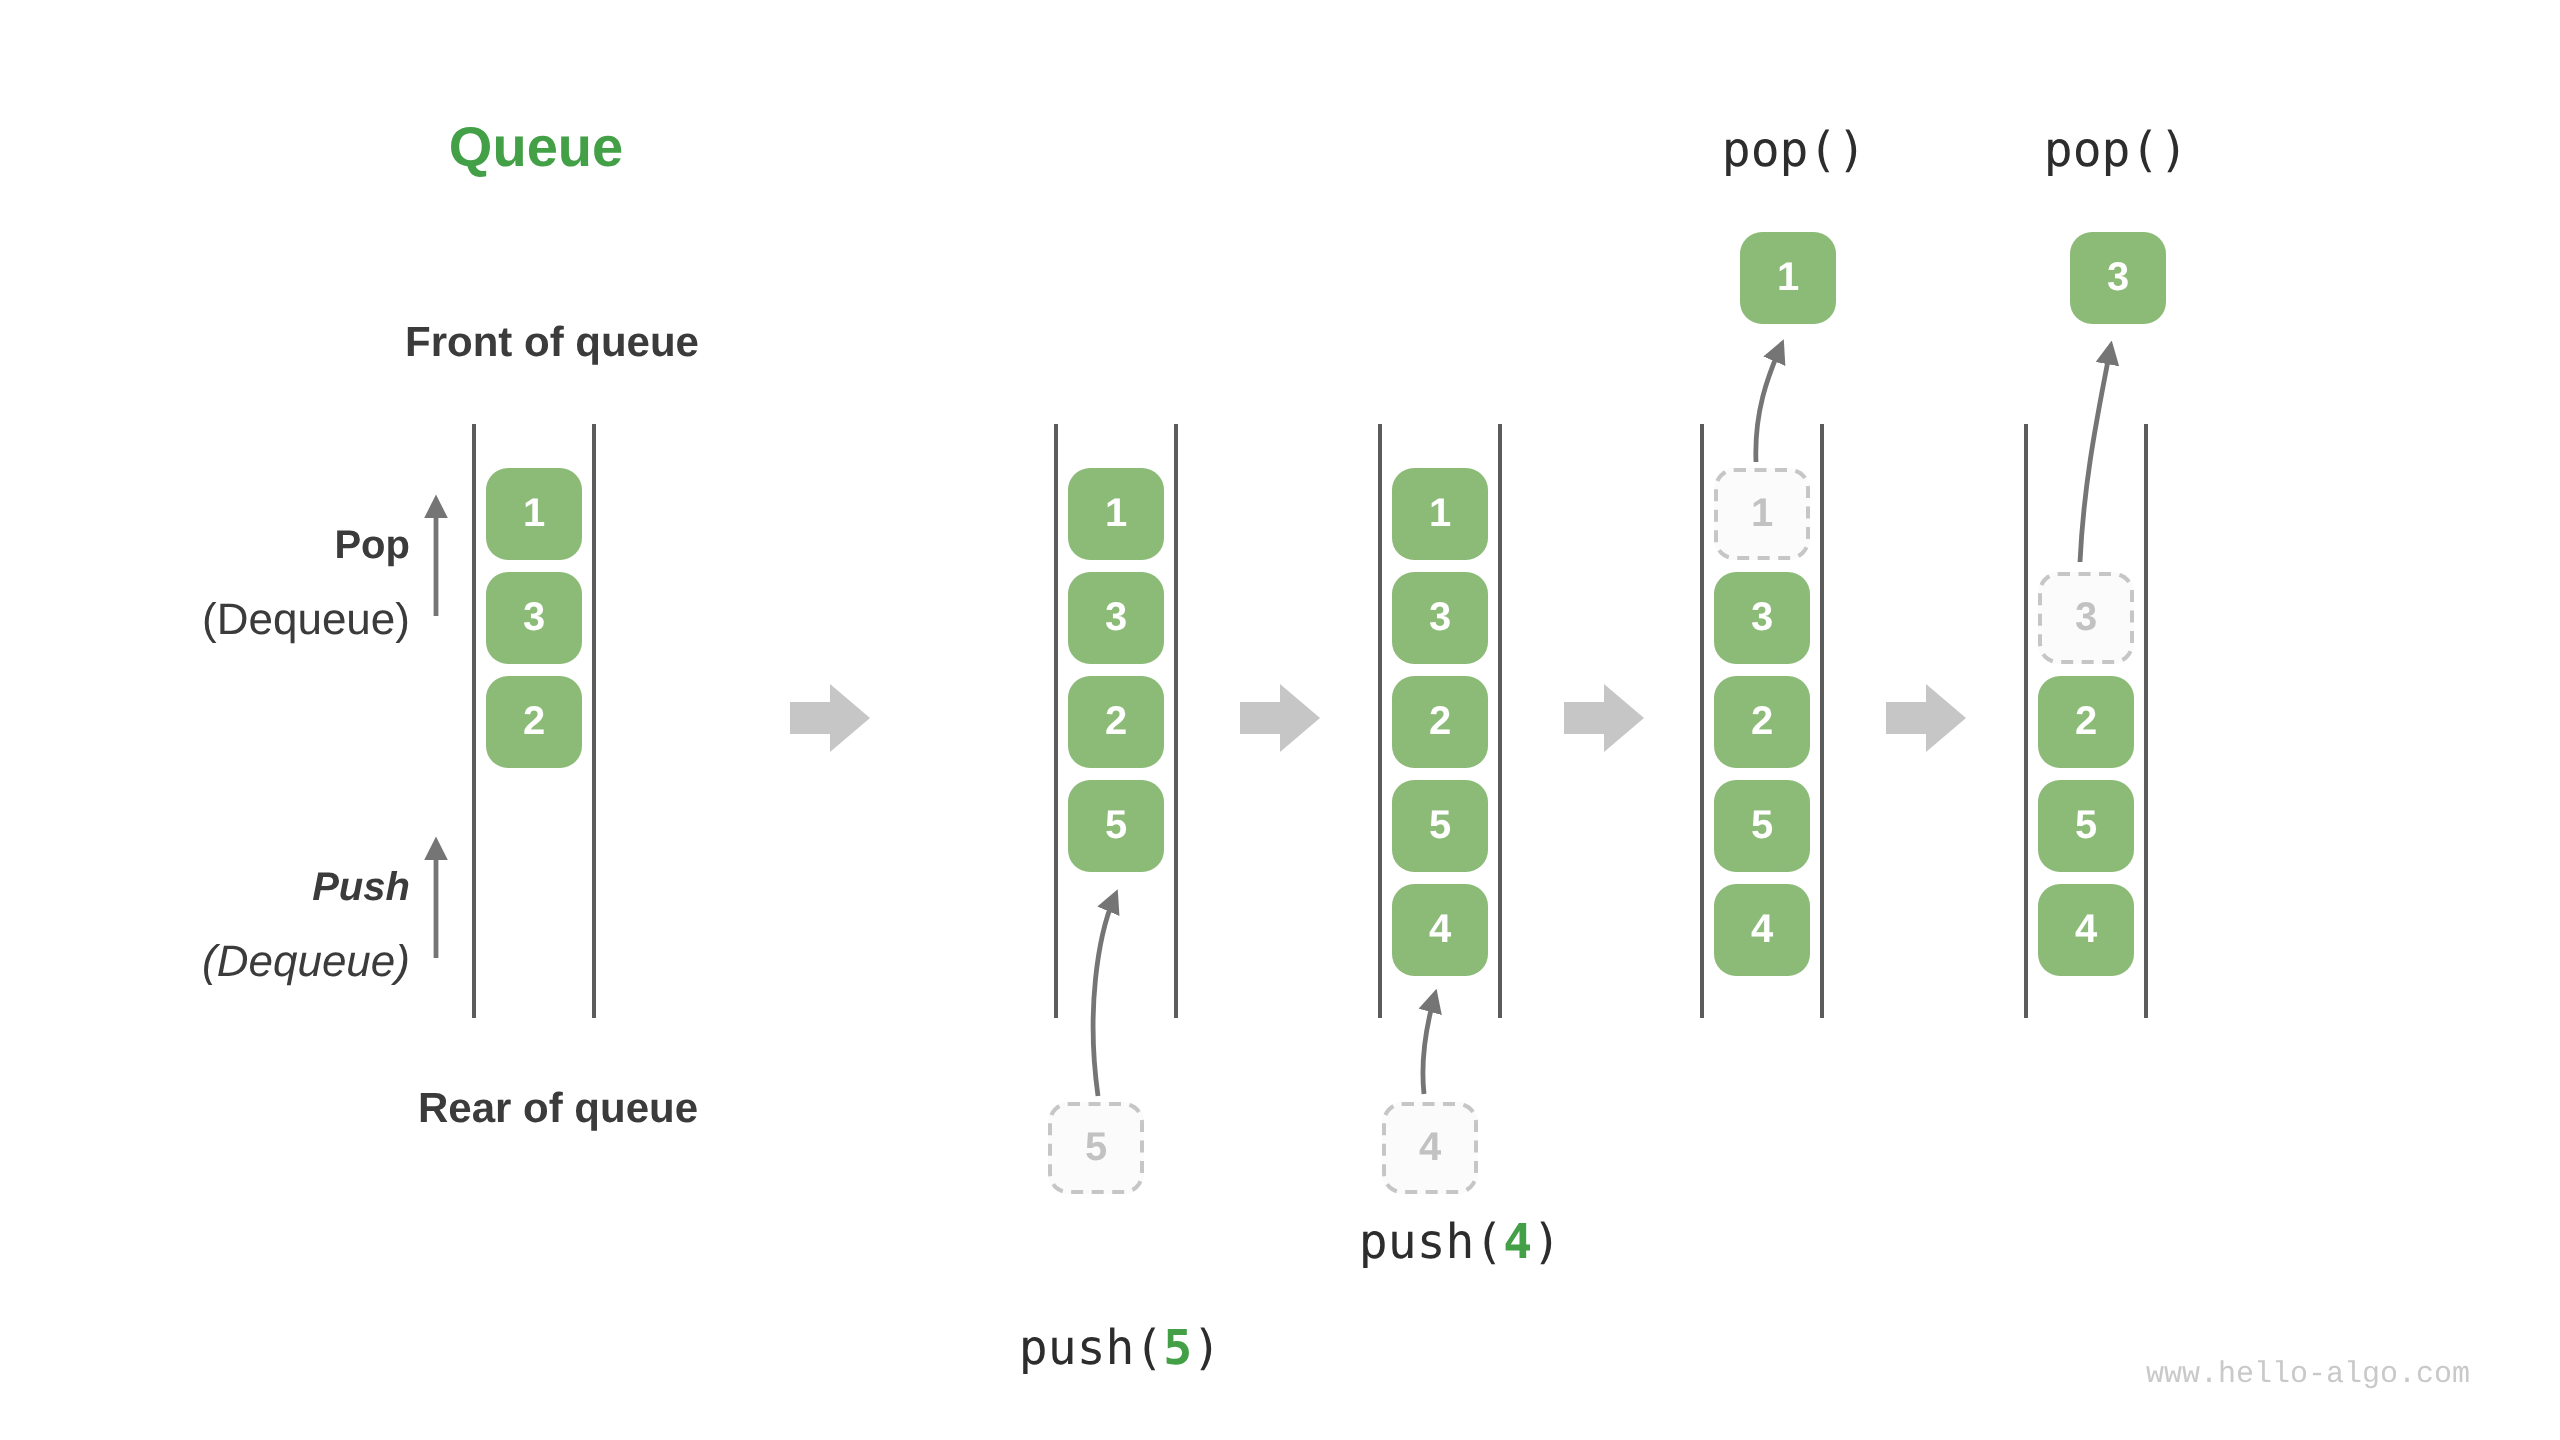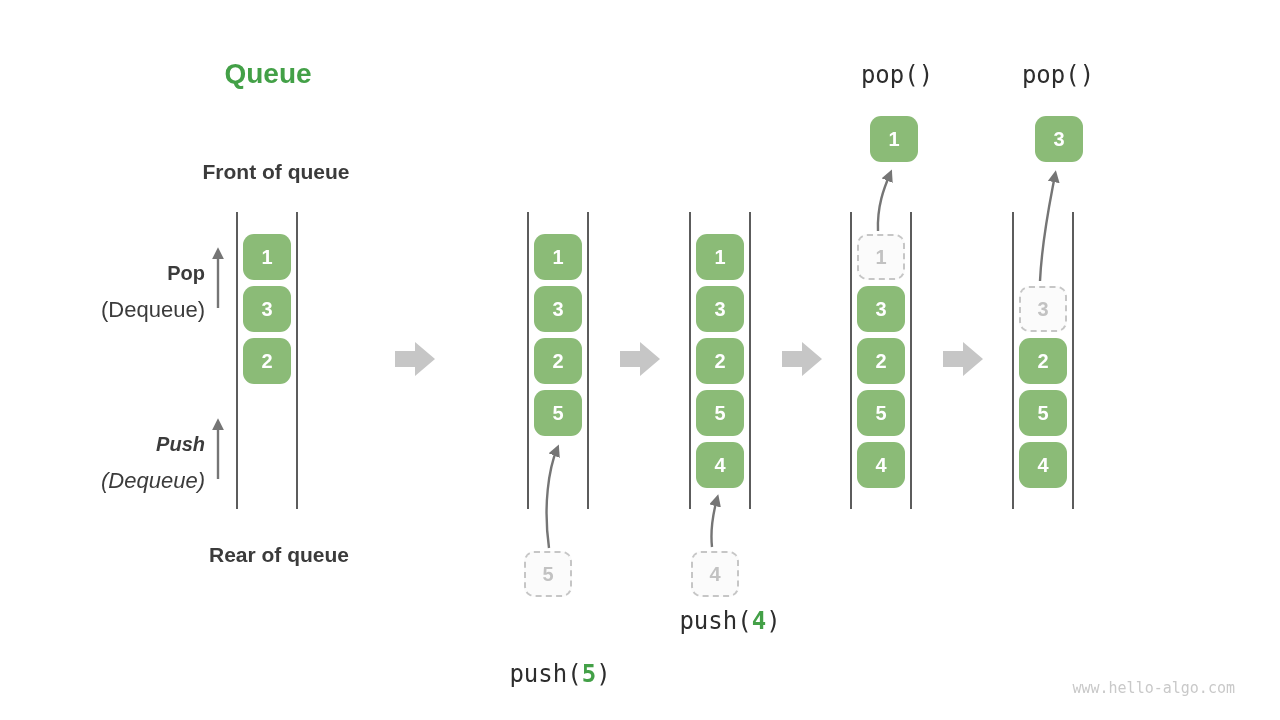--- a/index.html
+++ b/index.html
@@ -35,21 +35,21 @@
 
   .title{color:#43A047;font-size:28px;font-weight:700;}
   .biglabel{color:#3b3b3b;font-size:21px;font-weight:700;white-space:nowrap;}
   .sidelabel{color:#3b3b3b;text-align:right;white-space:nowrap;}
   .sidelabel .t{font-size:20px;font-weight:700;}
   .sidelabel .s{font-size:22px;margin-top:12px;}
 
   .mono{font-family:"DejaVu Sans Mono", monospace;}
   .oplabel{font-size:24px;color:#2d2d2d;white-space:nowrap;}
   .oplabel .g{color:#43A047;font-weight:700;}
-  .wm{font-size:15px;color:#c9c9c9;}
+  .wm{font-size:15px;color:#c9c9c9;font-family:Liberation Mono, monospace;}
 
   .overlay{position:absolute;left:0;top:0;z-index:5;pointer-events:none;}
 </style>
 </head>
 <body>
 
 <div class="abs center-x title" style="left:268px;top:58px;">Queue</div>
 
 <div class="abs center-x biglabel" style="left:276px;top:160px;">Front of queue</div>
 <div class="abs center-x biglabel" style="left:279px;top:543px;">Rear of queue</div>

